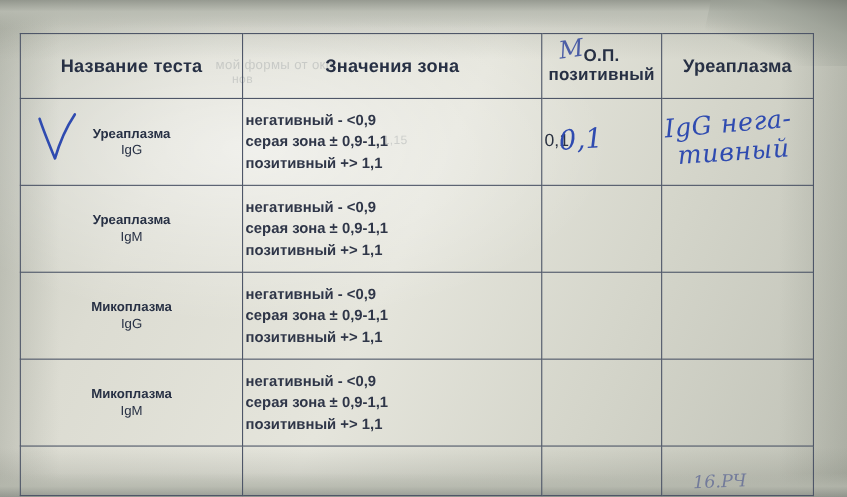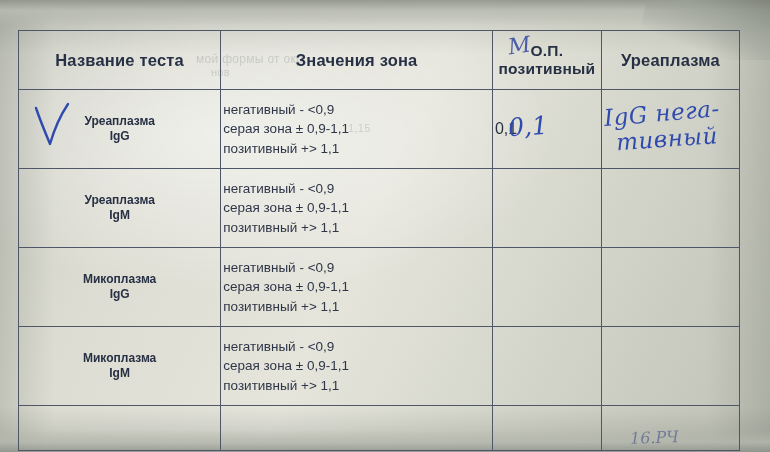--- a/index.html
+++ b/index.html
@@ -94,30 +94,30 @@
   .cell-name {
     height: 74px;
     text-align: center;
     font-size: 12px;
     font-weight: bold;
     line-height: 1.25;
     color: #273044;
   }
   .cell-name .ig {
     display: block;
-    font-weight: bold;
+    font-weight: normal;
   }
   .cell-values {
     padding: 6px 0 6px 12px;
     font-size: 13.5px;
     line-height: 1.45;
     color: #2f3648;
     text-align: left;
   }
-  .cell-values div { white-space: nowrap; }
+  .cell-values div { white-space: nowrap; font-weight: bold; }
   .cell-empty { height: 74px; }
   .row-tall td { height: 74px; }
   .row-blank td { height: 40px; }
 
   
   .hand {
     position: absolute;
     font-family: "DejaVu Serif", serif;
     color: #2b3ea0;
     font-style: italic;

